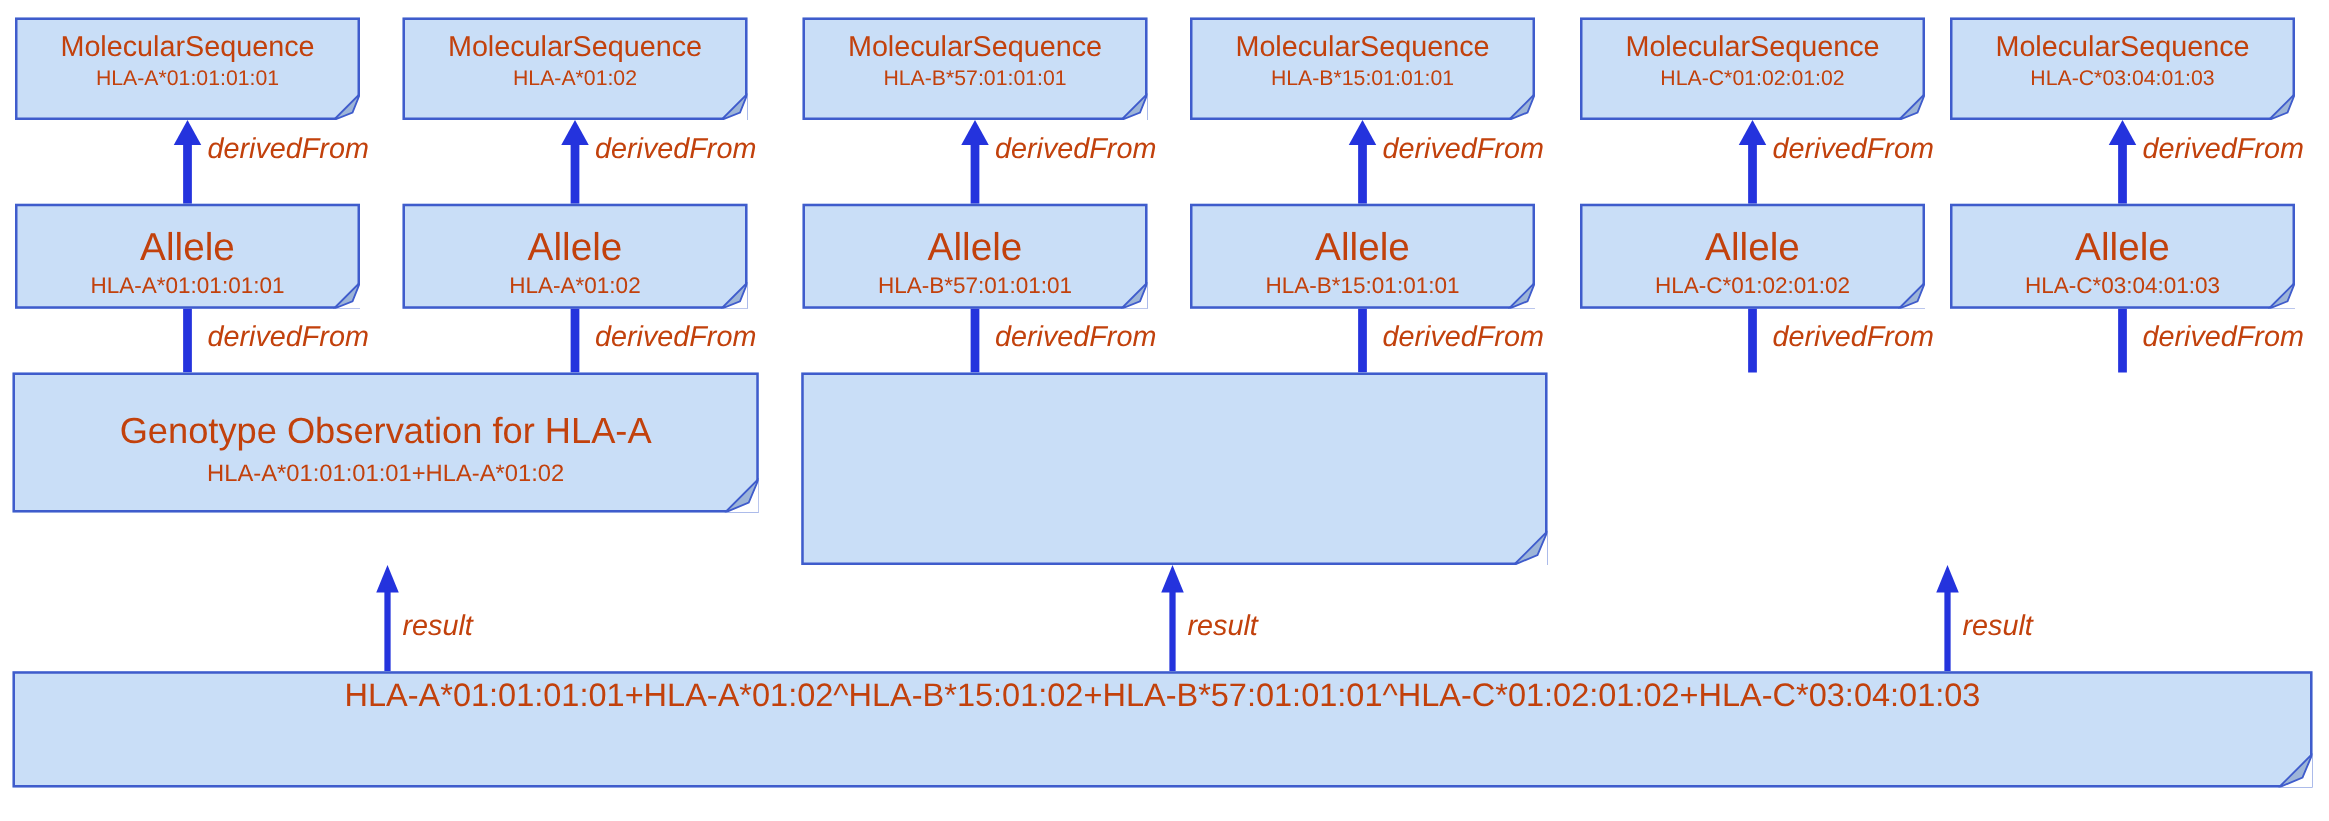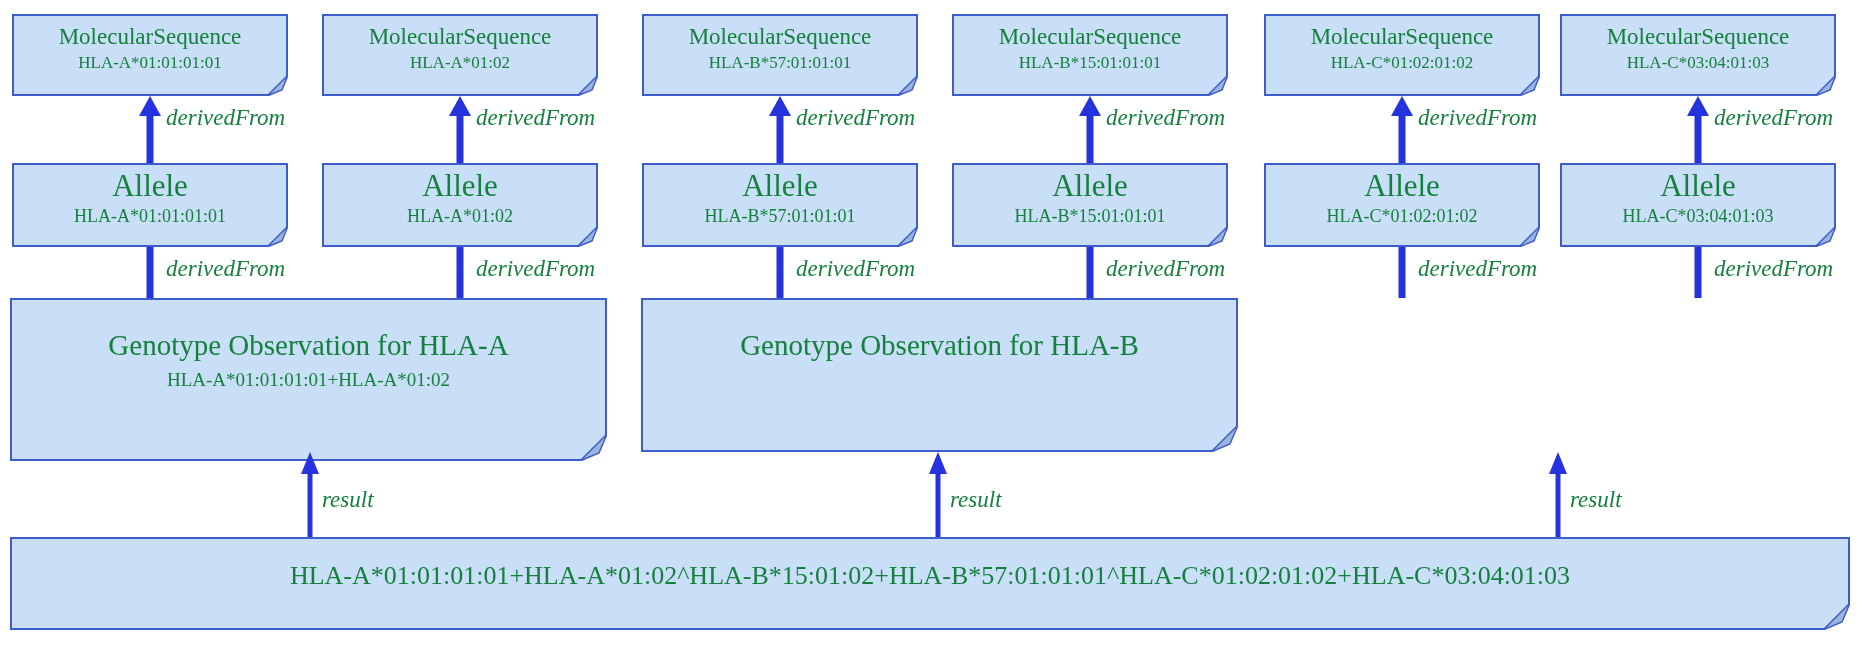--- a/index.html
+++ b/index.html
@@ -1,39 +1,39 @@
 <!DOCTYPE html>
 <html><head>
 <meta charset="utf-8">
 <style>
   html,body{margin:0;padding:0;background:#ffffff;}
   #canvas{
     position:relative;
     width:1863px;height:657px;
     background:#ffffff;
-    font-family:Liberation Serif, serif;
-    color:#15803d;
+    font-family:Liberation Sans, sans-serif;
+    color:#c2410c;
     overflow:hidden;
   }
   .note{
     position:absolute;
     background:#c9def7;
     border:2px solid #3f5ccc;
     box-sizing:border-box;
     text-align:center;
   }
   .fold{position:absolute;right:-2px;bottom:-2px;}
   .seq-title{font-size:23px;line-height:30px;padding-top:6px;}
   .seq-value{font-size:17px;line-height:22px;}
-  .allele-title{font-size:31px;line-height:38px;padding-top:2px;}
+  .allele-title{font-size:31px;line-height:38px;padding-top:14px;}
   .allele-value{font-size:18px;line-height:23px;}
   .geno-title{font-size:29px;line-height:38px;padding-top:26px;}
   .geno-value{font-size:19px;line-height:32px;}
   .report-title{font-size:30px;line-height:38px;padding-top:2px;}
-  .report-value{font-size:26px;line-height:34px;margin-top:20px;}
+  .report-value{font-size:26px;line-height:34px;}
   .shaft{
     position:absolute;width:7px;background:#2433dd;
     transform:translateX(-50%);
   }
   .shaft.thin{width:5px;}
   .head{
     position:absolute;width:0;height:0;
     border-left:11px solid transparent;
     border-right:11px solid transparent;
     border-bottom:20px solid #2433dd;
@@ -179,30 +179,29 @@
     <div class="allele-title">Allele</div>
     <div class="allele-value">HLA-C*03:04:01:03</div>
     <svg class="fold" width="26" height="26" viewBox="0 0 26 26">
         <polygon points="5,26 26,26 26,5" fill="#ffffff"></polygon>
         <polygon points="5,26 20,20 26,5" fill="#9db5d8" stroke="#3f5ccc" stroke-width="1.5"></polygon>
       </svg>
   </div>
   <div class="shaft" style="left:1698px;top:247px;height:51px;"></div>
   <div class="edge-label" style="left:1714px;top:256px;">derivedFrom</div>
 
-  <div class="note" style="left:10px;top:298px;width:597px;height:163px;">
+  <div class="note" style="left:10px;top:298px;width:597px;height:112px;">
     <div class="geno-title">Genotype Observation for HLA-A</div>
     <div class="geno-value">HLA-A*01:01:01:01+HLA-A*01:02</div>
     <svg class="fold" width="34" height="34" viewBox="0 0 34 34">
         <polygon points="7,34 34,34 34,7" fill="#ffffff"></polygon>
         <polygon points="7,34 26,26 34,7" fill="#9db5d8" stroke="#3f5ccc" stroke-width="1.5"></polygon>
       </svg>
   </div>
   <div class="note" style="left:641px;top:298px;width:597px;height:154px;">
-    <div class="geno-title">Genotype Observation for HLA-B</div>
     <svg class="fold" width="34" height="34" viewBox="0 0 34 34">
         <polygon points="7,34 34,34 34,7" fill="#ffffff"></polygon>
         <polygon points="7,34 26,26 34,7" fill="#9db5d8" stroke="#3f5ccc" stroke-width="1.5"></polygon>
       </svg>
   </div>
 
   <div class="head thin" style="left:310px;top:452px;"></div>
   <div class="shaft thin" style="left:310px;top:470px;height:67px;"></div>
   <div class="edge-label" style="left:322px;top:487px;">result</div>
 

